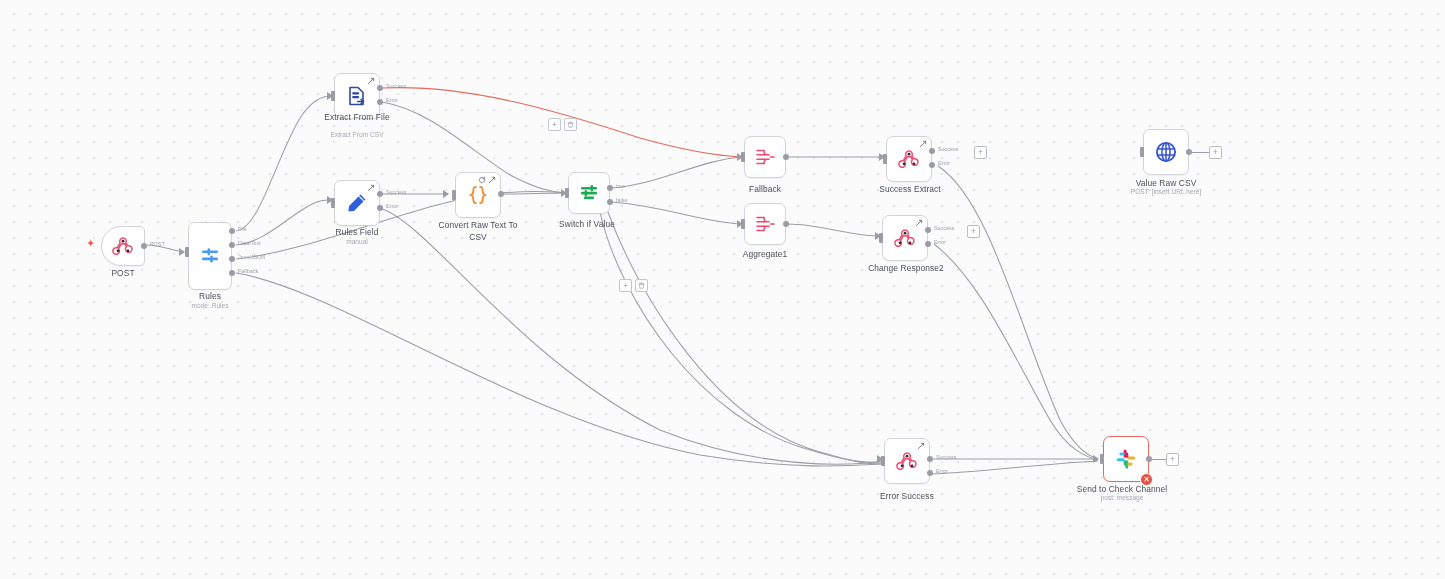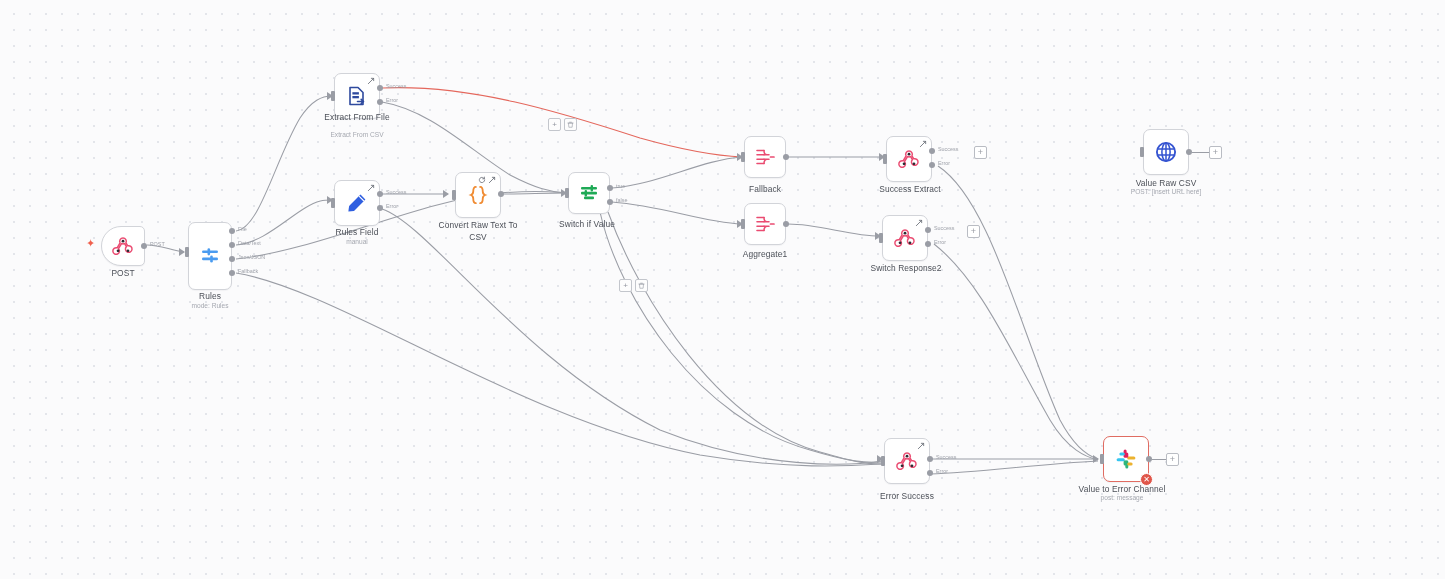--- a/index.html
+++ b/index.html
@@ -330,21 +330,21 @@
         <svg width="8" height="8" viewBox="0 0 12 12">
           <path d="M2 10 L10 2 M6.5 2 H10 V5.5" fill="none" stroke="#6b6f78" stroke-width="1.3" stroke-linecap="round"></path>
         </svg>
       </div>
     </div>
     <div class="inport" style="left:879px;top:233px;"></div>
     <div class="port" style="left:925px;top:227px;"></div>
     <div class="portlabel" style="left:934px;top:225px;">Success</div>
     <div class="port" style="left:925px;top:241px;"></div>
     <div class="portlabel" style="left:934px;top:239px;">Error</div>
-    <div class="ntitle" style="left:906px;top:263px;">Switch Response2</div>
+    <div class="ntitle" style="left:906px;top:263px;">Change Response2</div>
     <div class="plusstub" style="left:967px;top:225px;">+</div>
   </div>
 
   <div class="node">
     <div class="nbox" style="left:884px;top:438px;width:46px;height:46px;">
       <svg class="ic" width="22" height="22" viewBox="0 0 24 24">
         <path d="M12 3.2a3.6 3.6 0 0 0-3.2 5.3L5.6 14a3.6 3.6 0 1 0 1.5.9l3.3-5.6a3.6 3.6 0 0 0 3.3 0l2 3.4a3.6 3.6 0 1 0 1.5-.9l-2-3.3A3.6 3.6 0 0 0 12 3.2z" fill="none" stroke="#ea4b71" stroke-width="1.6" stroke-linejoin="round"></path>
         <circle cx="12" cy="6.8" r="1.5" fill="#2b2b33"></circle>
         <circle cx="6.6" cy="17.2" r="1.5" fill="#2b2b33"></circle>
         <circle cx="17.4" cy="17.2" r="1.5" fill="#2b2b33"></circle>
@@ -394,21 +394,21 @@
         <rect x="11.3" y="5.4" width="3" height="5.4" rx="1.5" fill="#e01e5a"></rect>
       </svg>
       <div class="errbadge">✕</div>
     </div>
     <div class="inport" style="left:1100px;top:454px;"></div>
     <div class="port" style="left:1146px;top:456px;"></div>
     <svg width="26" height="3" style="position:absolute;left:1152px;top:458px;">
       <path d="M0,1.5 H26" stroke="#9a9da5" stroke-width="1.05" fill="none"></path>
     </svg>
     <div class="plusstub" style="left:1166px;top:453px;">+</div>
-    <div class="ntitle" style="left:1122px;top:484px;">Value to Error Channel</div>
+    <div class="ntitle" style="left:1122px;top:484px;">Send to Check Channel</div>
     <div class="nsub" style="left:1122px;top:494px;">post: message</div>
   </div>
 
   <div class="edgebtns" style="left:548px;top:118px;">
     <div class="ebtn">+</div>
     <div class="ebtn">
       <svg width="7" height="7" viewBox="0 0 12 12">
         <path d="M2.5 3.5h7l-.7 7.2H3.2z" fill="none" stroke="#9396a0" stroke-width="1"></path>
         <path d="M1.4 3.5h9.2M4.6 2h2.8" stroke="#9396a0" stroke-width="1" stroke-linecap="round"></path>
       </svg>

